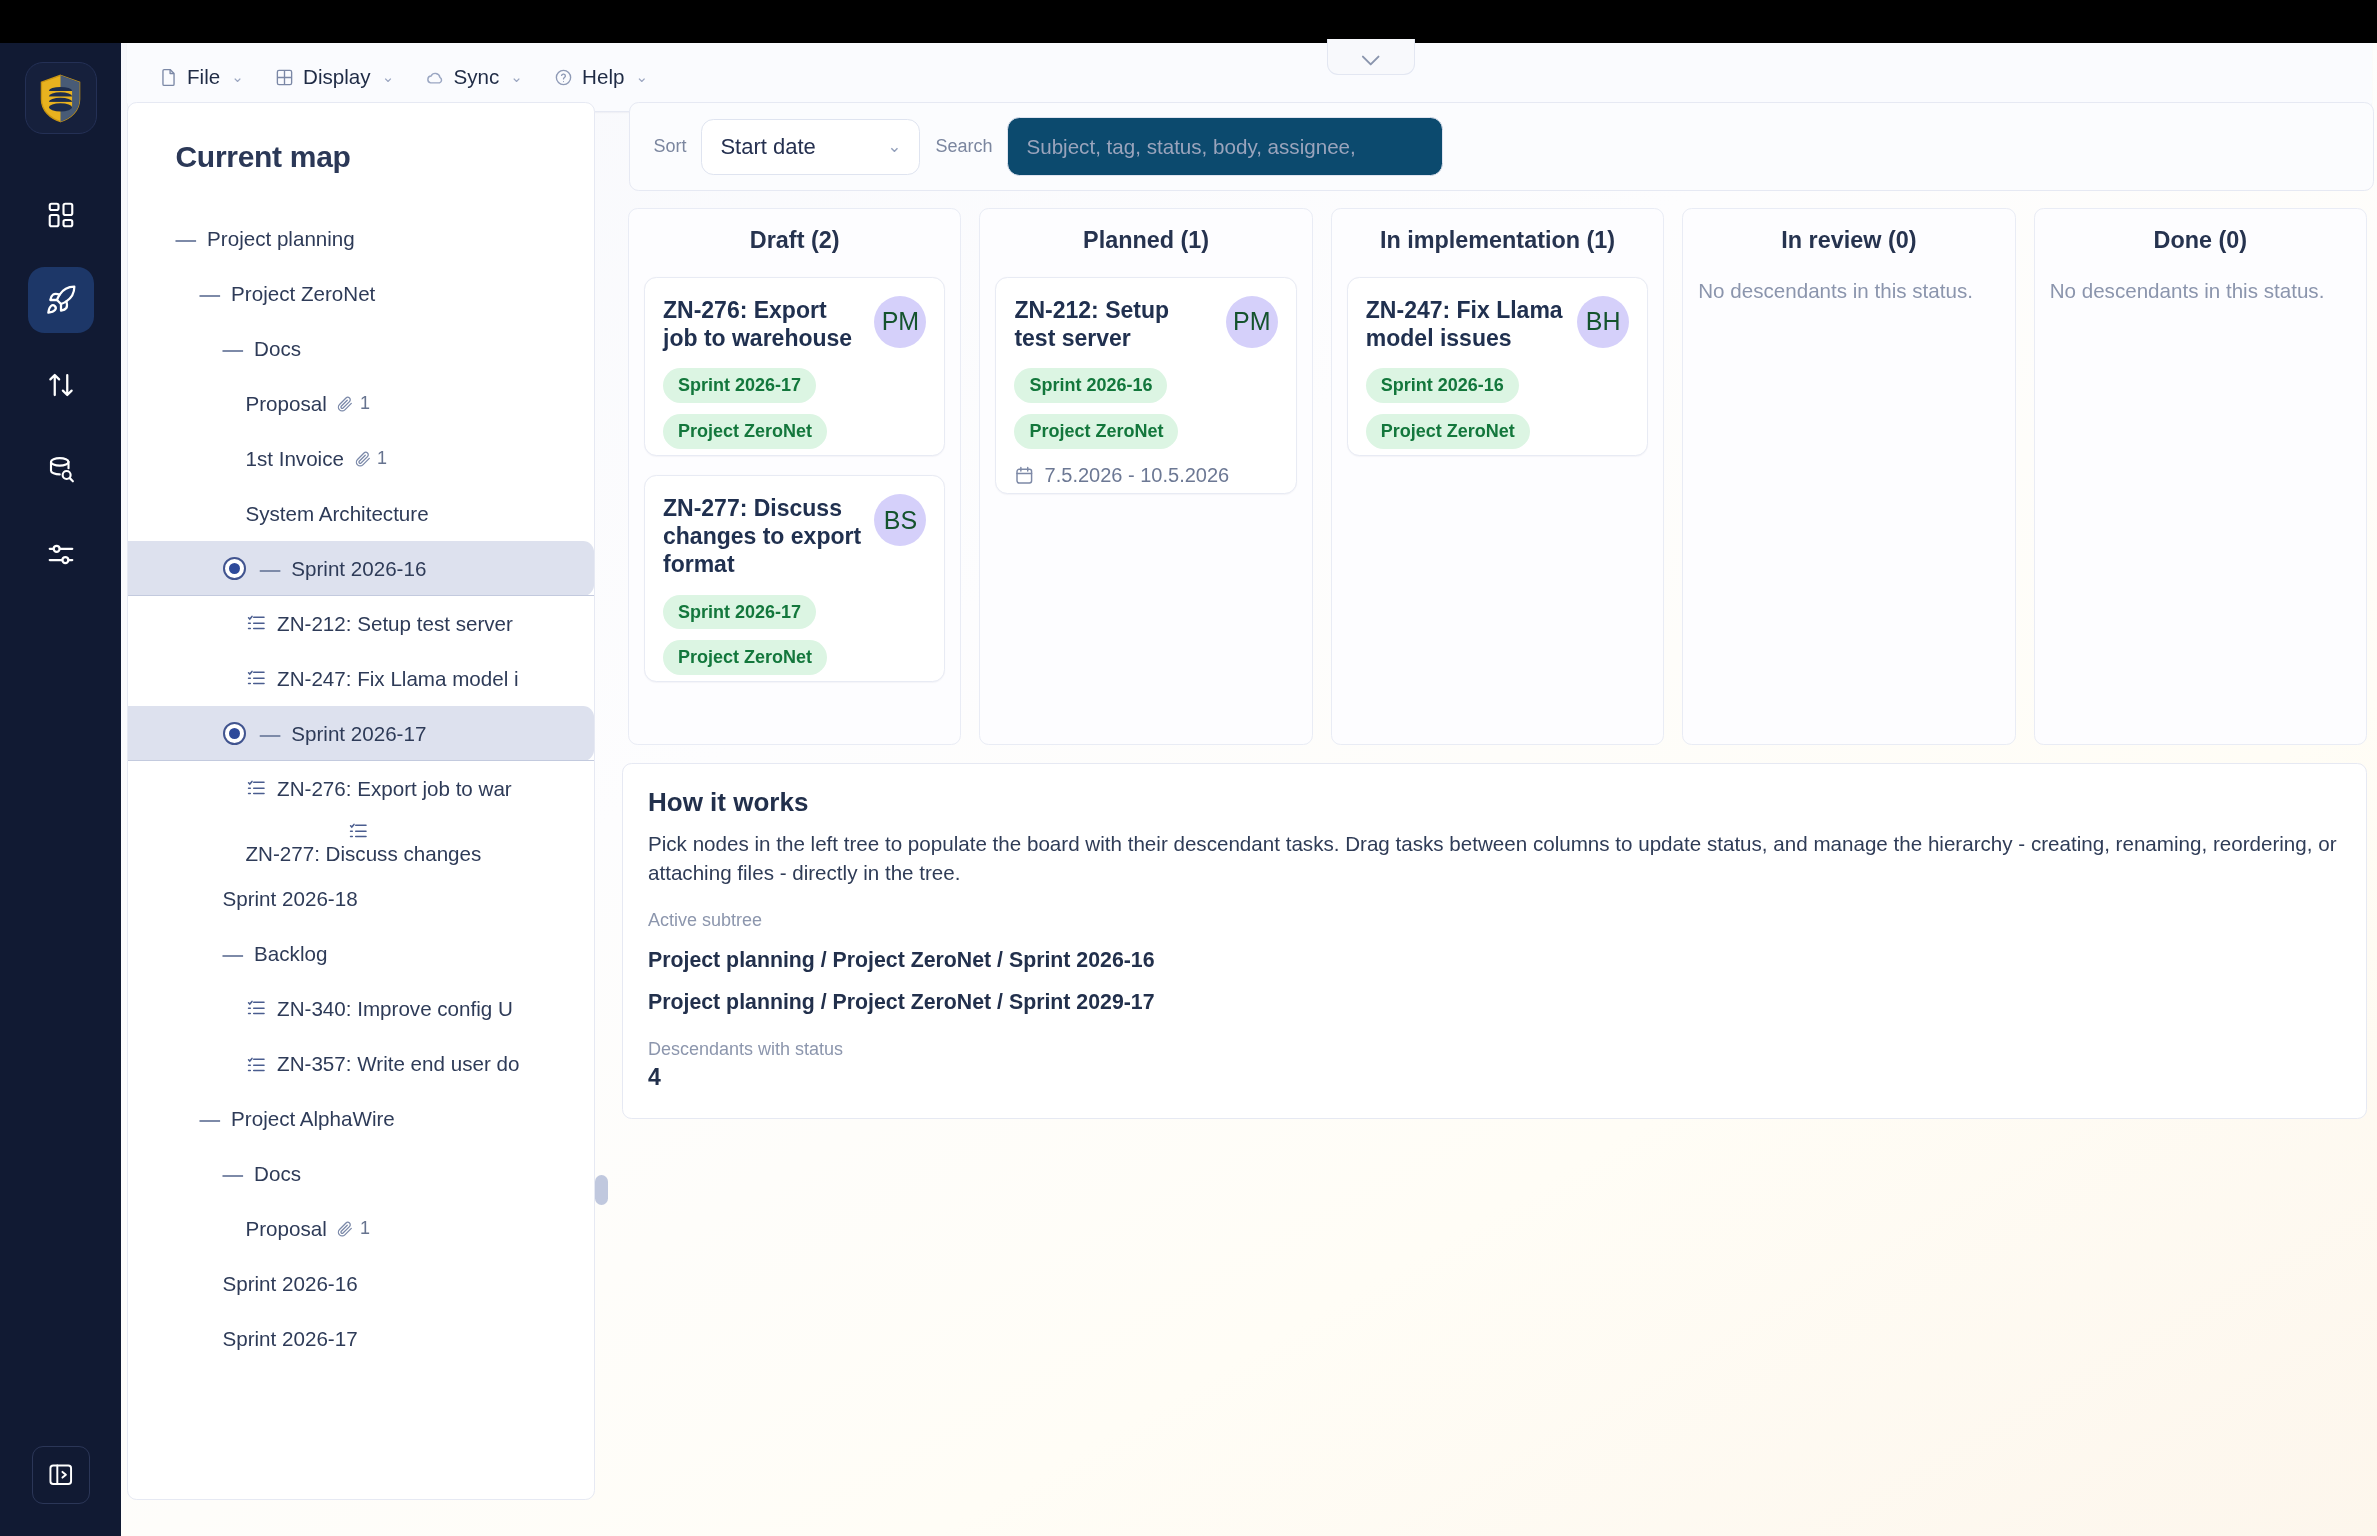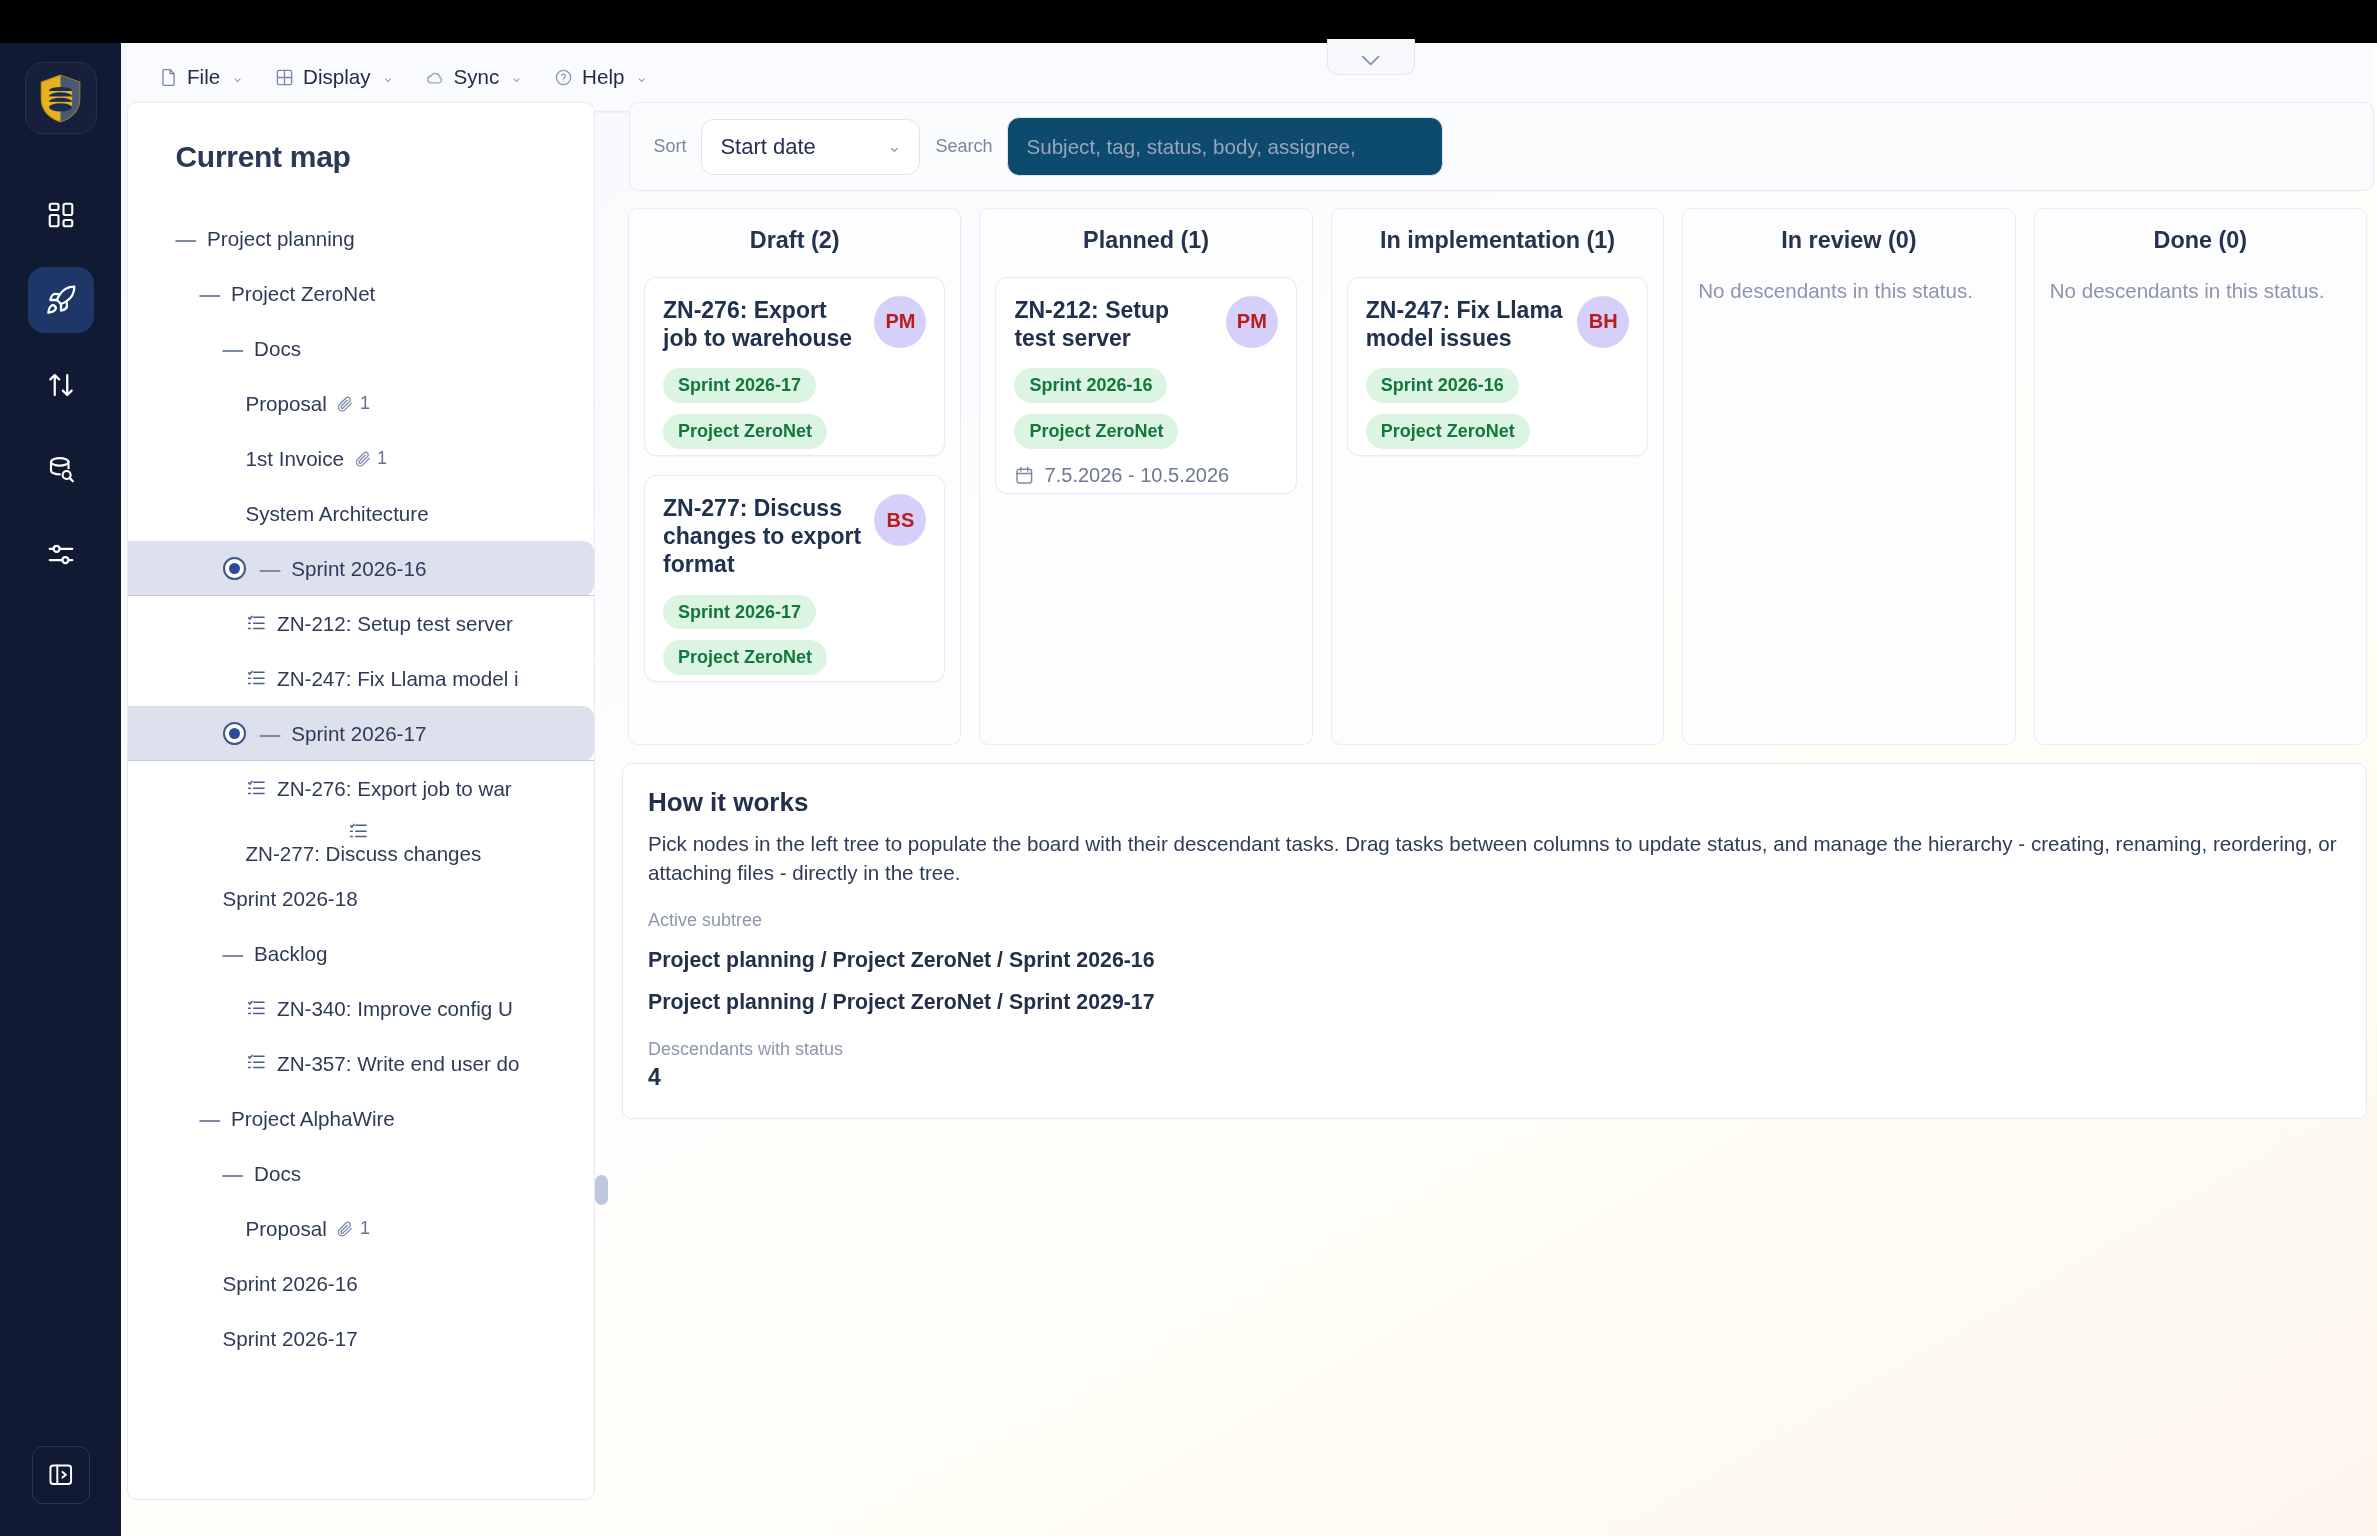--- a/index.html
+++ b/index.html
@@ -179,22 +179,22 @@
     cursor: grab;
   }
   .card-top { display: flex; justify-content: space-between; align-items: flex-start; gap: 9.6px; }
   .card-title {
     font-size: 23px; font-weight: bold; color: #20304f; line-height: 1.22;
     max-width: 206px;
   }
   .avatar {
     flex: 0 0 auto;
     width: 52px; height: 52px; border-radius: 50%;
-    background: #d5d0fa; color: #b91c1c;
-    font-size: 20px; font-weight: bold;
+    background: #d5d0fa; color: #14532d;
+    font-size: 25px; font-weight: normal;
     display: flex; align-items: center; justify-content: center;
   }
   .tags { margin-top: 16.5px; display: flex; flex-direction: column; align-items: flex-start; gap: 11px; }
   .tag {
     background: #dcf5e3; color: #13773c;
     font-size: 18px; font-weight: bold;
     padding: 6.9px 15px; border-radius: 687px;
   }
   .dates { margin-top: 15px; display: flex; align-items: center; gap: 9.6px; font-size: 20px; color: #6c7894; }
 
@@ -468,21 +468,21 @@
                 <svg width="20.6" height="20.6" viewBox="0 0 24 24" fill="none" stroke="#4a5d8f" stroke-width="1.8" stroke-linecap="round">
                   <path d="M3 5.5 4.4 7 7 4"></path>
                   <path d="M3 12h2M3 18h2"></path>
                   <path d="M9 5h12M9 12h12M9 18h12"></path>
                 </svg>
               </span>
               <span>ZN-340: Improve config U</span>
             </div>
           </div>
           <div class="tree-row">
-            <div style="display: flex; align-items: flex-start; padding-left: 118px;">
+            <div style="display: flex; align-items: flex-end; padding-left: 118px;">
               <span class="taskicon">
                 <svg width="20.6" height="20.6" viewBox="0 0 24 24" fill="none" stroke="#4a5d8f" stroke-width="1.8" stroke-linecap="round">
                   <path d="M3 5.5 4.4 7 7 4"></path>
                   <path d="M3 12h2M3 18h2"></path>
                   <path d="M9 5h12M9 12h12M9 18h12"></path>
                 </svg>
               </span>
               <span>ZN-357: Write end user do</span>
             </div>
           </div>

